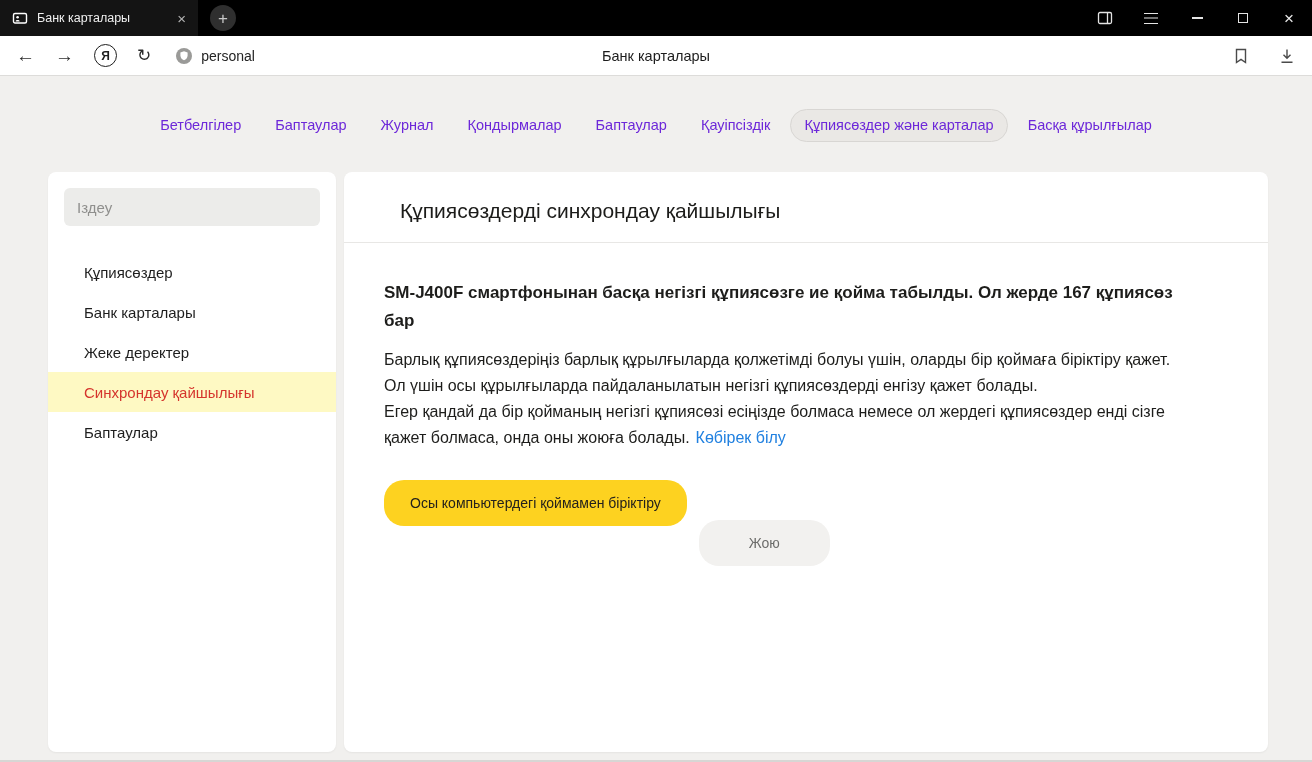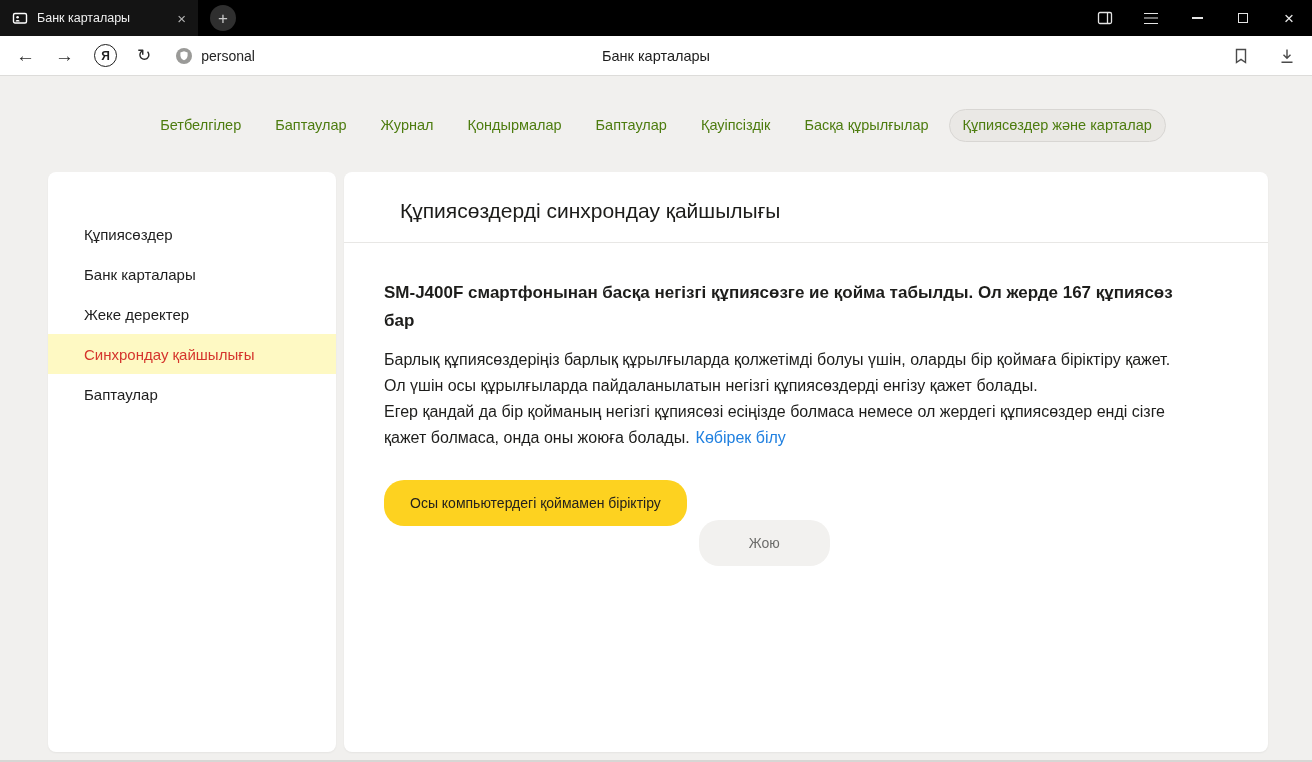--- a/index.html
+++ b/index.html
@@ -52,21 +52,21 @@
     position: absolute; left: 0; right: 0; text-align: center;
     font-size: 14.5px; color: #1c1c1c; z-index: 1;
   }
   .toolbar-right { margin-left: auto; display: flex; align-items: center; gap: 28px; z-index: 2; }
   .tool-icon { display: flex; }
 
   
   .nav-row { padding-top: 33px; display: flex; justify-content: center; gap: 6px; }
   .nav-tab {
     font-size: 14.5px; line-height: 17px; padding: 7px 13px;
-    border-radius: 17px; border: 1px solid transparent; color: #4d7c0f; white-space: nowrap;
+    border-radius: 17px; border: 1px solid transparent; color: #6d28d9; white-space: nowrap;
   }
   .nav-tab.active { background: #eae8e5; border-color: #d8d6d3; }
 
   
   .cards { margin-top: 30px; padding: 0 44px 0 48px; display: flex; gap: 8px; height: 580px; }
   .card { background: #fff; border-radius: 8px; box-shadow: 0 1px 2px rgba(0,0,0,0.05); }
 
   .sidebar { width: 288px; padding: 16px 0; flex-shrink: 0; }
   .search-wrap { margin: 0 16px; }
   .search-input {
@@ -167,27 +167,30 @@
   </div>
 </div>
 
 <div class="nav-row">
   <div class="nav-tab">Бетбелгілер</div>
   <div class="nav-tab">Баптаулар</div>
   <div class="nav-tab">Журнал</div>
   <div class="nav-tab">Қондырмалар</div>
   <div class="nav-tab">Баптаулар</div>
   <div class="nav-tab">Қауіпсіздік</div>
+  <div class="nav-tab active">Құпиясөздер және карталар</div>
   <div class="nav-tab">Басқа құрылғылар</div>
-  <div class="nav-tab active">Құпиясөздер және карталар</div>
 </div>
 
 <div class="cards">
 
   <aside class="card sidebar">
+    <div class="search-wrap">
+      <input class="search-input" type="text" placeholder="Іздеу" style="">
+    </div>
     <div class="side-list">
       <div class="side-item">Құпиясөздер</div>
       <div class="side-item">Банк карталары</div>
       <div class="side-item">Жеке деректер</div>
       <div class="side-item active">Синхрондау қайшылығы</div>
       <div class="side-item">Баптаулар</div>
     </div>
   </aside>
 
   <main class="card panel">

